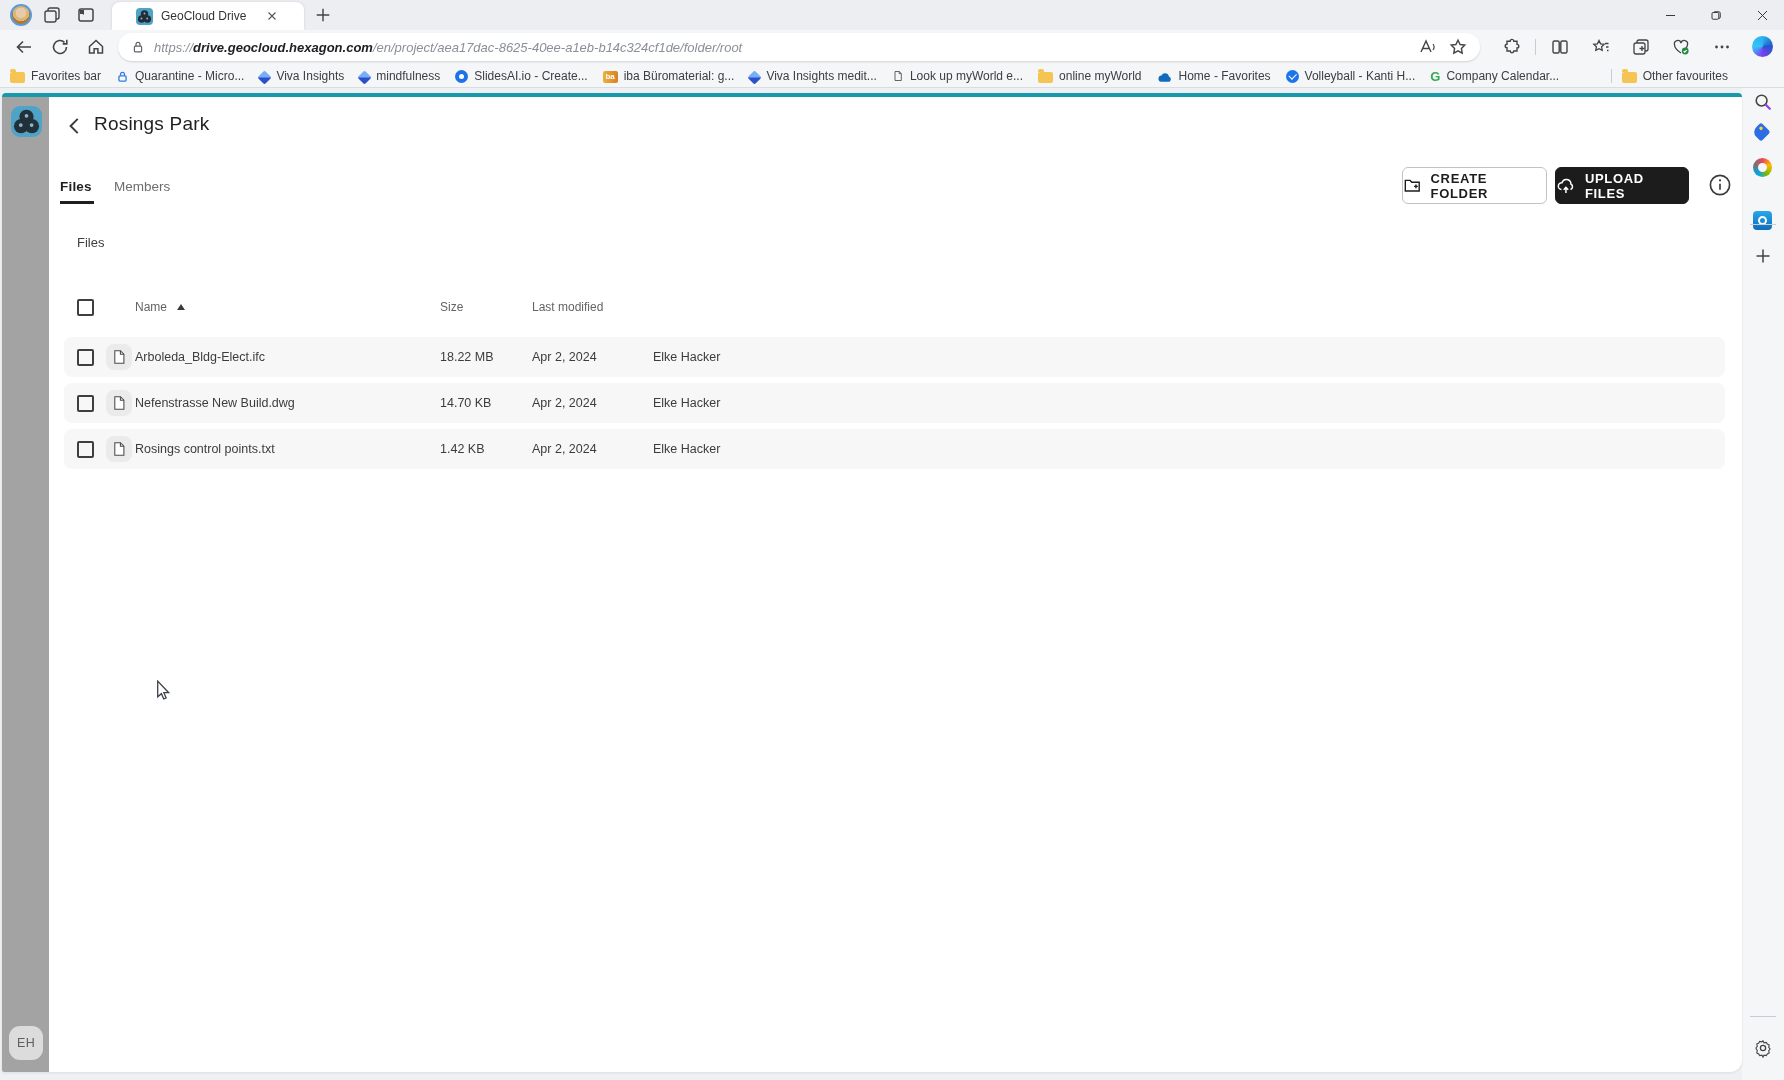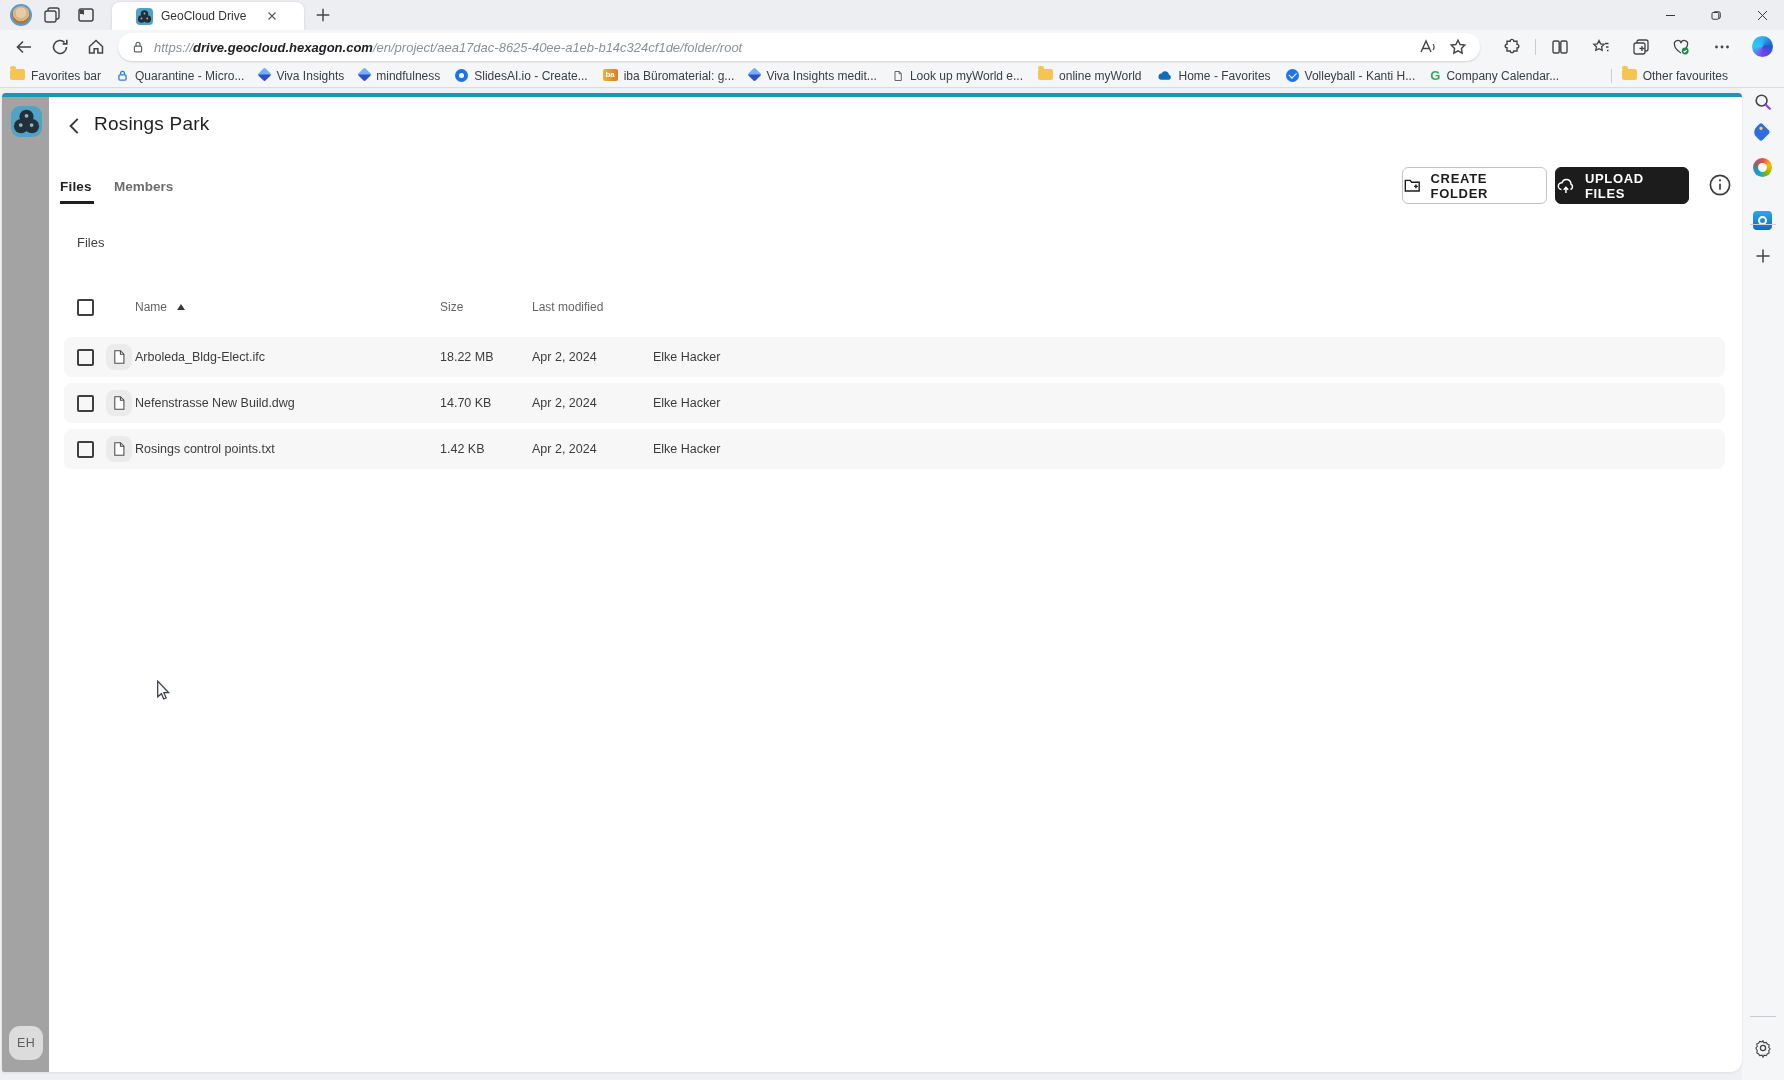--- a/index.html
+++ b/index.html
@@ -28,21 +28,21 @@
   .url-text { font-size:13px; color:#8a8f98; margin-left:8px; white-space:nowrap; overflow:hidden; flex:1; }
   .url-text b { color:#202124; font-weight:bold; }
   .pill-ic { width:20px; height:20px; margin-left:10px; flex:0 0 auto; }
   .toolic { position:absolute; top:7px; width:20px; height:20px; }
   .tooldiv { position:absolute; top:9px; width:1px; height:16px; background:#c9cdd3; }
   .copilot { position:absolute; top:6px; left:1752px; width:21px; height:21px; border-radius:50%;
     background:conic-gradient(#2bb3f0,#2456c9,#7a3ff2,#35c5f4,#2bb3f0); }
 
   .bookmarks { position:absolute; top:64px; left:0; width:1784px; height:24px; background:#f4f6f8;
     border-bottom:1px solid #d9dce1; display:flex; align-items:center; padding:0 10px; gap:15px; }
-  .bm { display:flex; align-items:flex-start; gap:6px; font-size:12px; color:#3c4043; white-space:nowrap; }
+  .bm { display:flex; align-items:flex-end; gap:6px; font-size:12px; color:#3c4043; white-space:nowrap; }
   .bm-right { position:absolute; right:56px; top:0; height:24px; display:flex; align-items:center; gap:10px; }
   .bmdiv { width:1px; height:14px; background:#c9cdd3; }
   .ic-folder { width:15px; height:11px; background:#f6c453; border-radius:2px; position:relative; }
   .ic-folder::before { content:""; position:absolute; top:-3px; left:0; width:6px; height:3px; background:#f6c453; border-radius:2px 2px 0 0; }
   .ic-gem { width:11px; height:11px; border-radius:2px; transform:rotate(45deg) scale(.92);
     background:linear-gradient(135deg,#76aef8 0 45%,#2b50c9 55% 100%); }
   .ic-circle { width:13px; height:13px; border-radius:50%; background:#1a73e8; position:relative; }
   .ic-circle::after { content:""; position:absolute; inset:4px; border-radius:50%; background:#fff; }
   .ic-ba { min-width:15px; height:12px; border-radius:2px; background:linear-gradient(90deg,#e9b33a,#d97e27);
     color:#fff; font-size:8px; font-weight:bold; display:flex; align-items:center; justify-content:center; padding:0 1px; }
@@ -68,21 +68,21 @@
     border-radius:8px 8px 12px 2px; box-shadow:0 1px 3px rgba(0,0,0,.08); }
   .tealbar { position:absolute; top:0; left:0; width:100%; height:4px; background:#1798ab; border-radius:8px 8px 0 0; }
   .app-sidebar { position:absolute; top:4px; left:0; width:47px; height:975px; background:#a3a3a3; border-radius:0 0 0 2px; }
   .app-logo { position:absolute; top:9px; left:9px; width:31px; height:31px; border-radius:9px; background:#4fa3c6; }
   .user-avatar { position:absolute; left:7px; bottom:12px; width:34px; height:34px; border-radius:11px; background:#dcdcdc;
     color:#5f5f5f; font-size:12.5px; display:flex; align-items:center; justify-content:center; letter-spacing:.3px; }
 
   .app-header-back { position:absolute; top:22px; left:62px; width:22px; height:22px; }
   .app-title { position:absolute; top:20px; left:92px; font-size:19px; color:#1f1f1f; letter-spacing:.2px; }
 
-  .app-tab { position:absolute; top:78px; height:30px; font-size:13.5px; display:flex; align-items:center;font-weight:bold; }
+  .app-tab { position:absolute; top:78px; height:30px; font-size:13.5px; display:flex; align-items:center; }
   .tab-files { left:58px; color:#1f1f1f; font-weight:bold; letter-spacing:.2px; }
   .tab-members { left:112px; color:#6d6d6d; }
   .tab-underline { position:absolute; top:108px; left:58px; width:34px; height:2.5px; background:#1f1f1f; }
 
   .btn { position:absolute; top:74px; height:37px; border-radius:6px; display:flex; align-items:center; justify-content:center;
     gap:9px; font-size:13px; font-weight:bold; letter-spacing:.7px; cursor:default; }
   .btn-create { left:1400px; width:145px; background:#fff; border:1px solid #c3c3c3; color:#1c1c1c; }
   .btn-upload { left:1553px; width:134px; background:#1c1c1c; color:#fff; border:1px solid #1c1c1c; }
   .info-btn { position:absolute; top:80px; left:1706px; width:24px; height:24px; }
 

